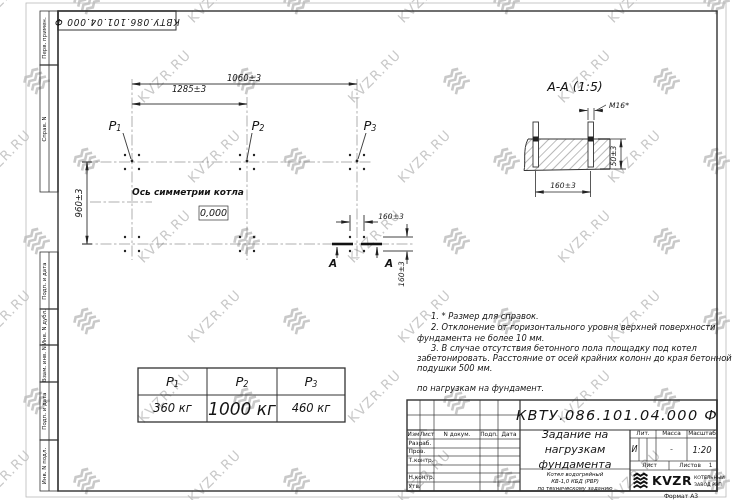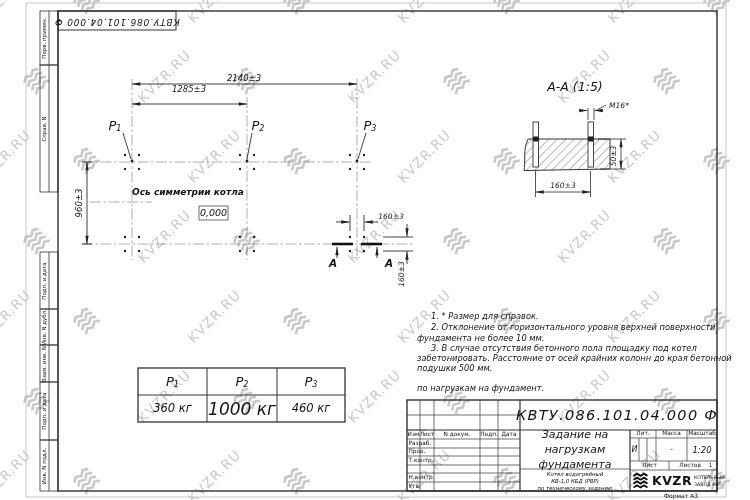--- a/index.html
+++ b/index.html
@@ -444,21 +444,21 @@
   <div class="t r180" style="left:117px;top:20.5px;font-size:9px;letter-spacing:0.8px;">КВТУ.086.101.04.000  Ф</div>
 
   <div class="t r90 up" style="left:44.5px;top:38px;font-size:5.5px;">Перв. примен.</div>
   <div class="t r90 up" style="left:44.5px;top:128.5px;font-size:5.5px;">Справ. N</div>
   <div class="t r90 up" style="left:44.5px;top:280.5px;font-size:5.5px;">Подп. и дата</div>
   <div class="t r90 up" style="left:44.5px;top:327px;font-size:5.5px;">Инв. N дубл.</div>
   <div class="t r90 up" style="left:44.5px;top:363.5px;font-size:5.5px;">Взам. инв. N</div>
   <div class="t r90 up" style="left:44.5px;top:411px;font-size:5.5px;">Подп. и дата</div>
   <div class="t r90 up" style="left:44.5px;top:465.5px;font-size:5.5px;">Инв. N подл.</div>
 
-  <div class="t" style="left:244px;top:78px;font-size:8.5px;">2140±3</div>
+  <div class="t" style="left:244px;top:78px;font-size:8.5px;">1060±3</div>
   <div class="t" style="left:189px;top:89px;font-size:8.5px;">1285±3</div>
   <div class="t r90" style="left:79px;top:203px;font-size:8.5px;">960±3</div>
   <div class="t" style="left:391px;top:217px;font-size:7.5px;">160±3</div>
   <div class="t r90" style="left:402px;top:274px;font-size:7.5px;">160±3</div>
 
   <div class="t" style="left:115px;top:126px;font-size:13px;"><span>P</span><span class="sub">1</span></div>
   <div class="t" style="left:258px;top:126px;font-size:13px;"><span>P</span><span class="sub">2</span></div>
   <div class="t" style="left:370px;top:126px;font-size:13px;"><span>P</span><span class="sub">3</span></div>
 
   <div class="t" style="left:188px;top:191.5px;font-size:9px;font-weight:600;">Ось симметрии котла</div>

